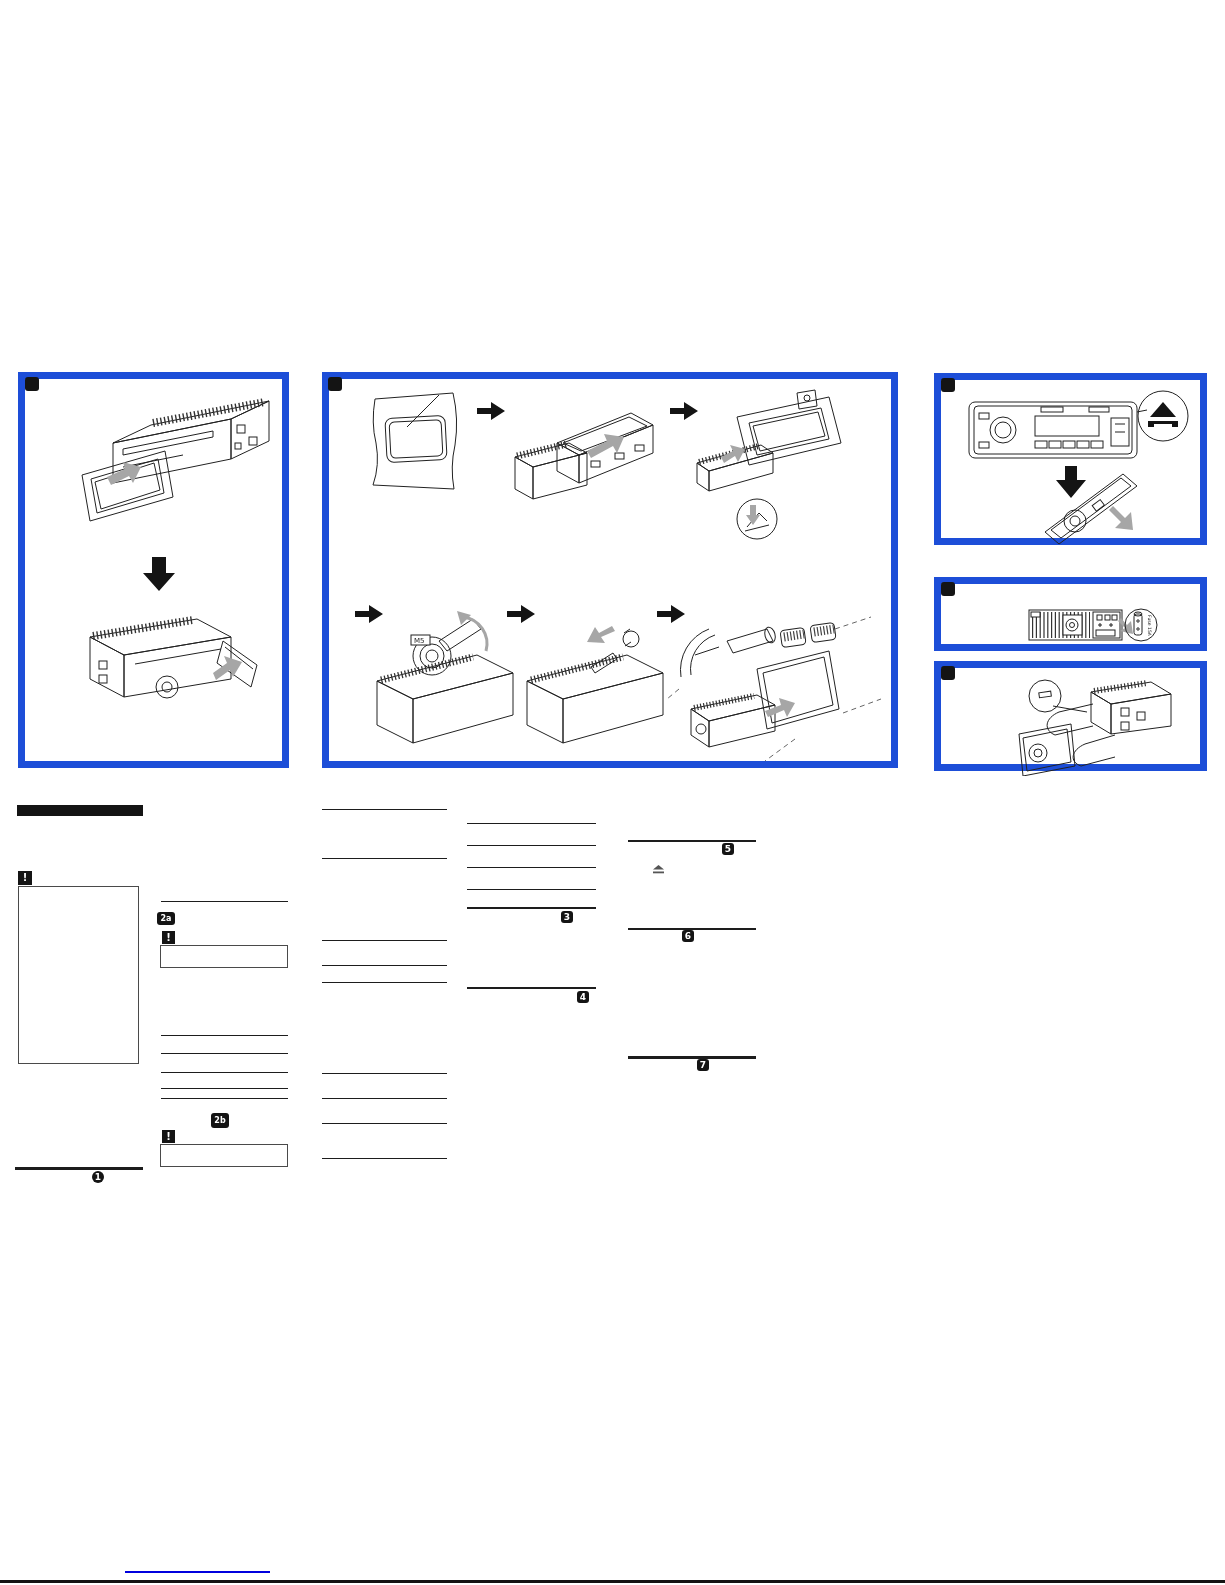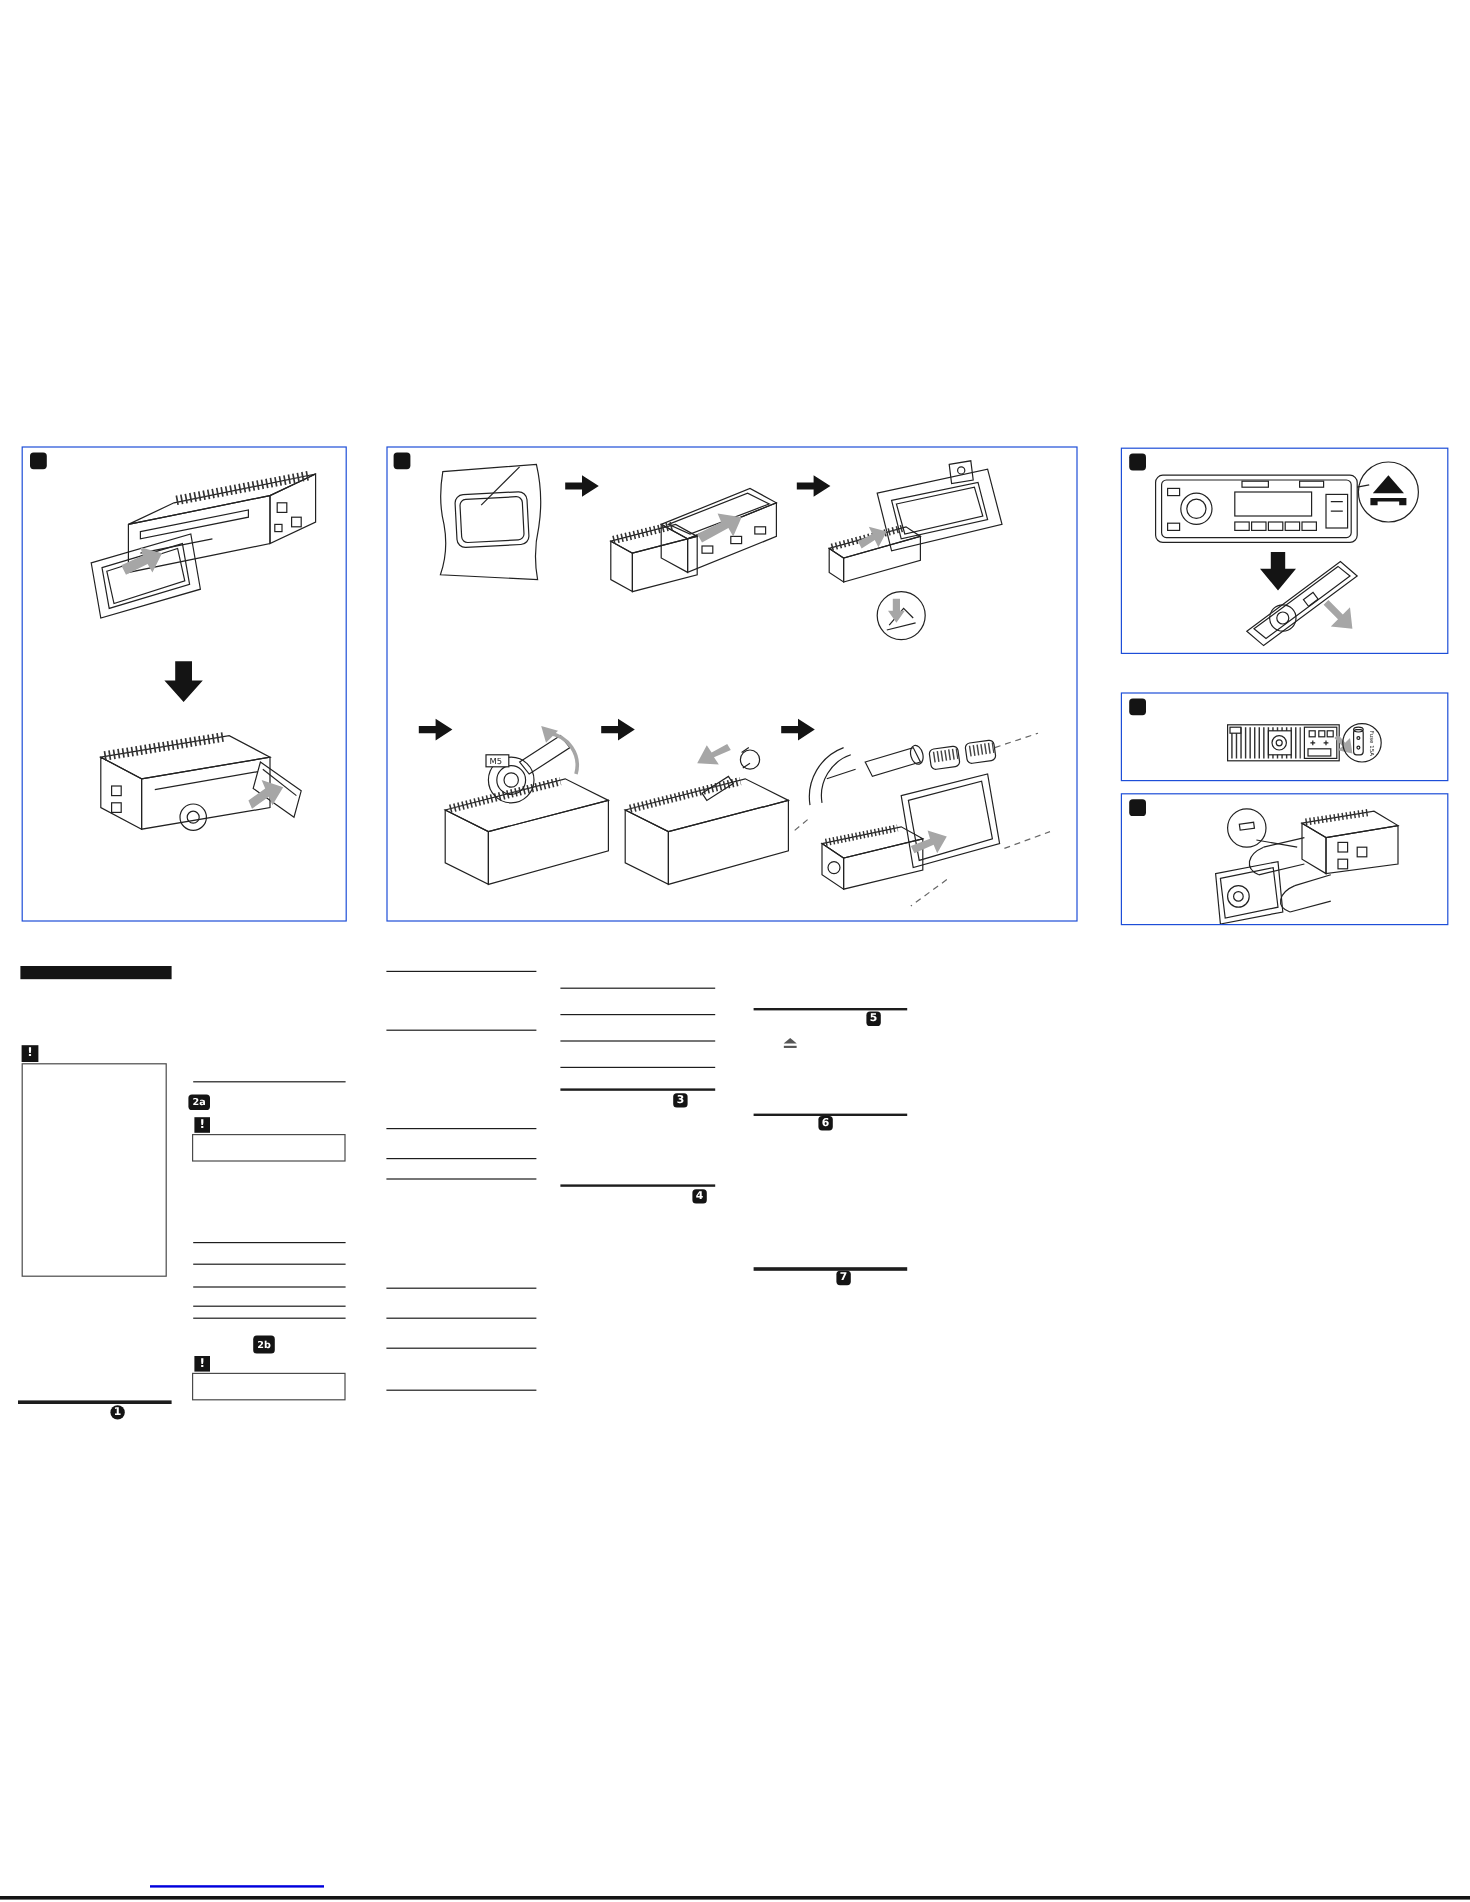--- a/index.html
+++ b/index.html
@@ -1,20 +1,20 @@
 <!DOCTYPE html>
 <html><head>
 <meta charset="utf-8">
 <style>
   html,body{margin:0;padding:0;}
   body{
     width:1225px;height:1585px;position:relative;background:#ffffff;
     font-family:"DejaVu Sans", sans-serif;overflow:hidden;
   }
-  .panel{position:absolute;border:1px solid #1d4ed8;background:#fff;box-sizing:border-box;}
+  .panel{position:absolute;border:7px solid #1d4ed8;background:#fff;box-sizing:border-box;}
   .panel svg{position:absolute;left:0;top:0;}
   .marker{position:absolute;width:14px;height:14px;background:#141414;border-radius:3px;}
   .rule{position:absolute;background:#1d1d1d;height:1px;}
   .rule.t2{height:2px;}
   .rule.t3{height:3px;}
   .badge{
     position:absolute;background:#141414;color:#fff;border-radius:3px;
     font-size:9px;font-weight:bold;display:flex;align-items:center;justify-content:center;
     line-height:1;
   }

